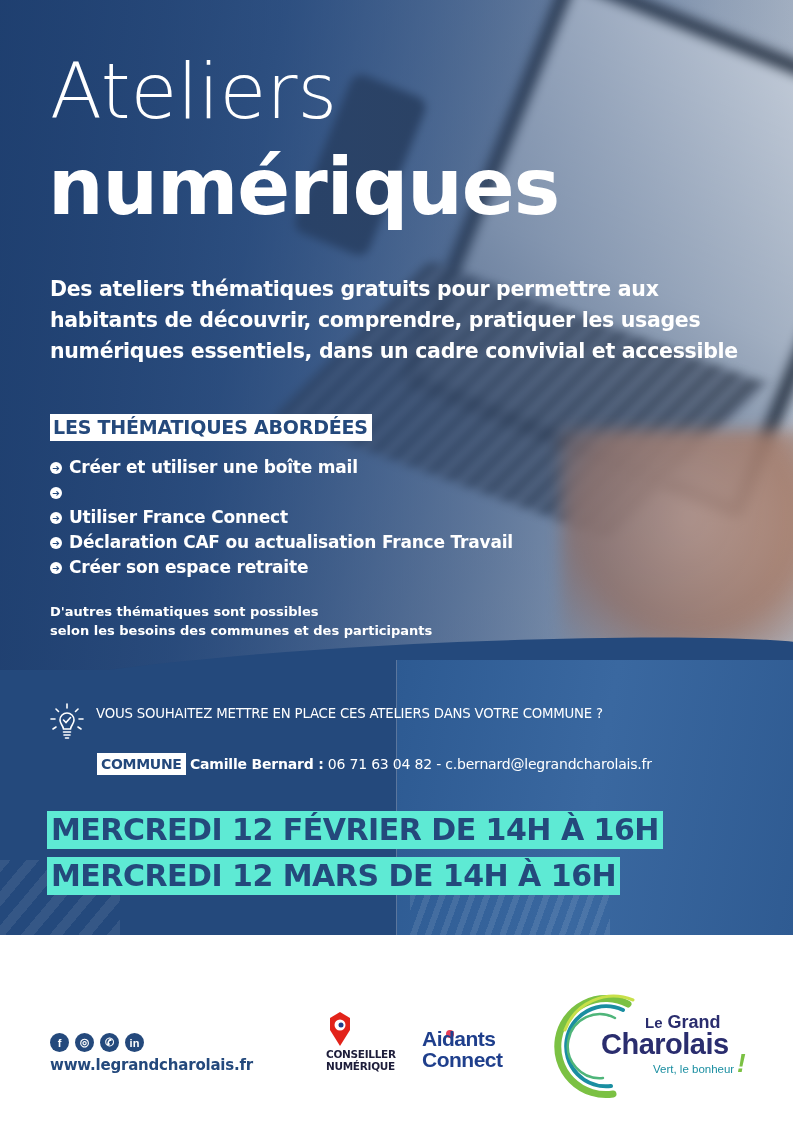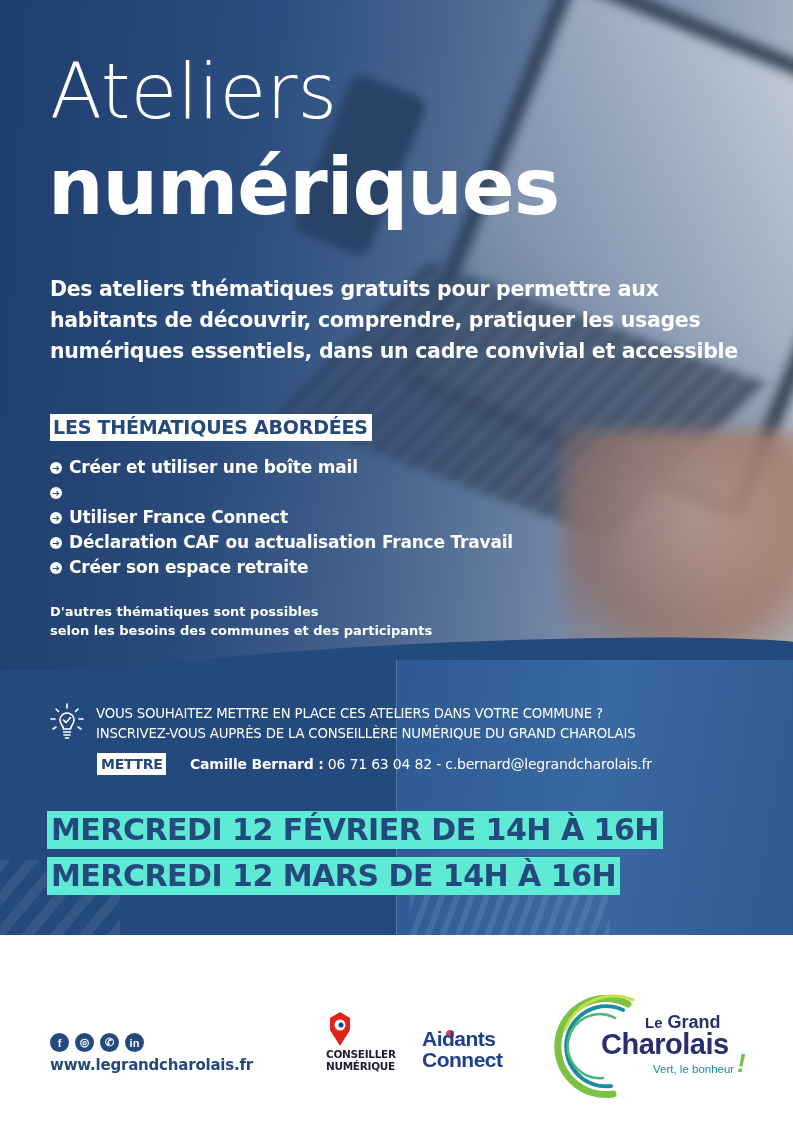--- a/index.html
+++ b/index.html
@@ -161,23 +161,22 @@
   <line x1="5" y1="27" x2="8" y2="25"></line>
   <line x1="33" y1="27" x2="30" y2="25"></line>
   <path d="M12 18 a7 7 0 1 1 14 0 c0 4 -3 5 -3.5 9 h-7 c-0.5 -4 -3.5 -5 -3.5 -9z"></path>
   <polyline points="15.5,18 18,20.5 22.5,15.5"></polyline>
   <line x1="15.5" y1="30" x2="22.5" y2="30"></line>
   <line x1="16" y1="33" x2="22" y2="33"></line>
   <line x1="17.5" y1="36" x2="20.5" y2="36"></line>
 </svg>
 <div class="cta">
   <div>VOUS SOUHAITEZ METTRE EN PLACE CES ATELIERS DANS VOTRE COMMUNE ?</div>
-  <div>INSCRIVEZ-VOUS AUPRÈS DE LA CONSEILLÈRE NUMÉRIQUE DU GRAND CHAROLAIS</div>
-</div>
-<div class="contact-badge">METTRE</div>
+</div>
+<div class="contact-badge">COMMUNE</div>
 <div class="contact-line">
   <span class="contact-name">Camille Bernard :</span>
   <span>06 71 63 04 82</span><span> - </span><span>c.bernard@legrandcharolais.fr</span>
 </div>
 
 <div class="date date1">MERCREDI 12 FÉVRIER DE 14H À 16H</div>
 <div class="date date2">MERCREDI 12 MARS DE 14H À 16H</div>
 
 <div class="footer-social">
   <div class="soc">f</div>

